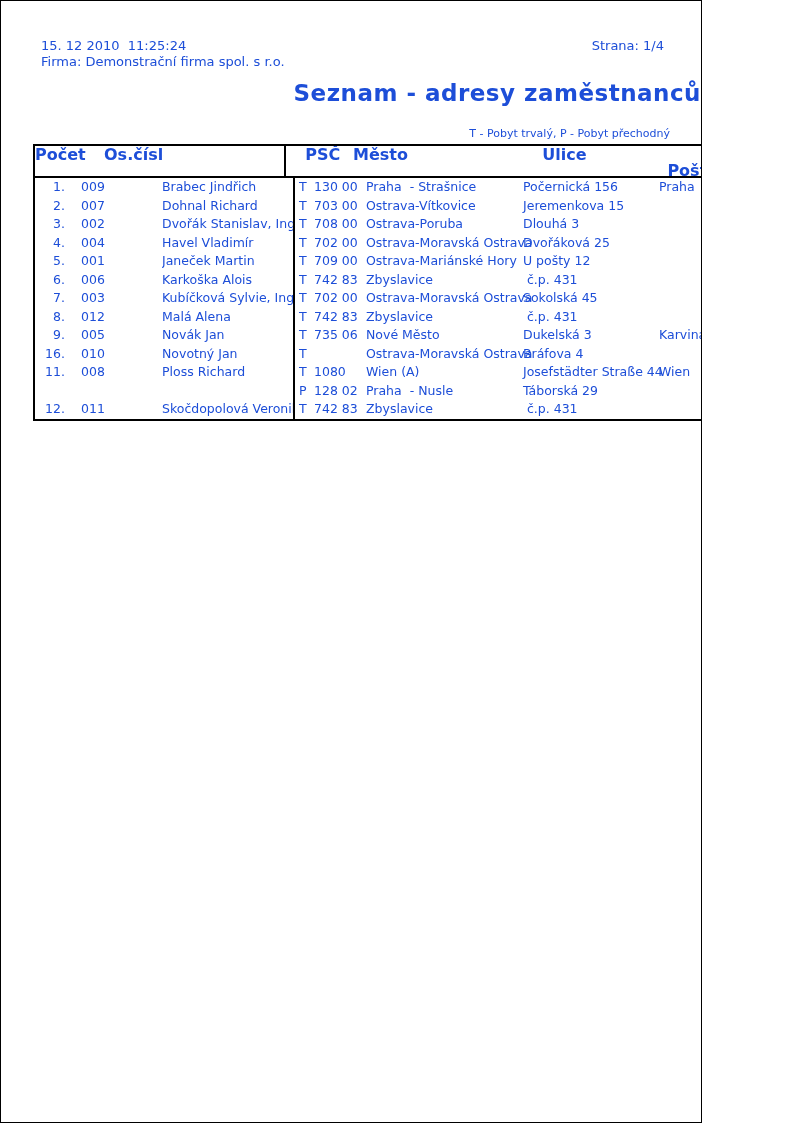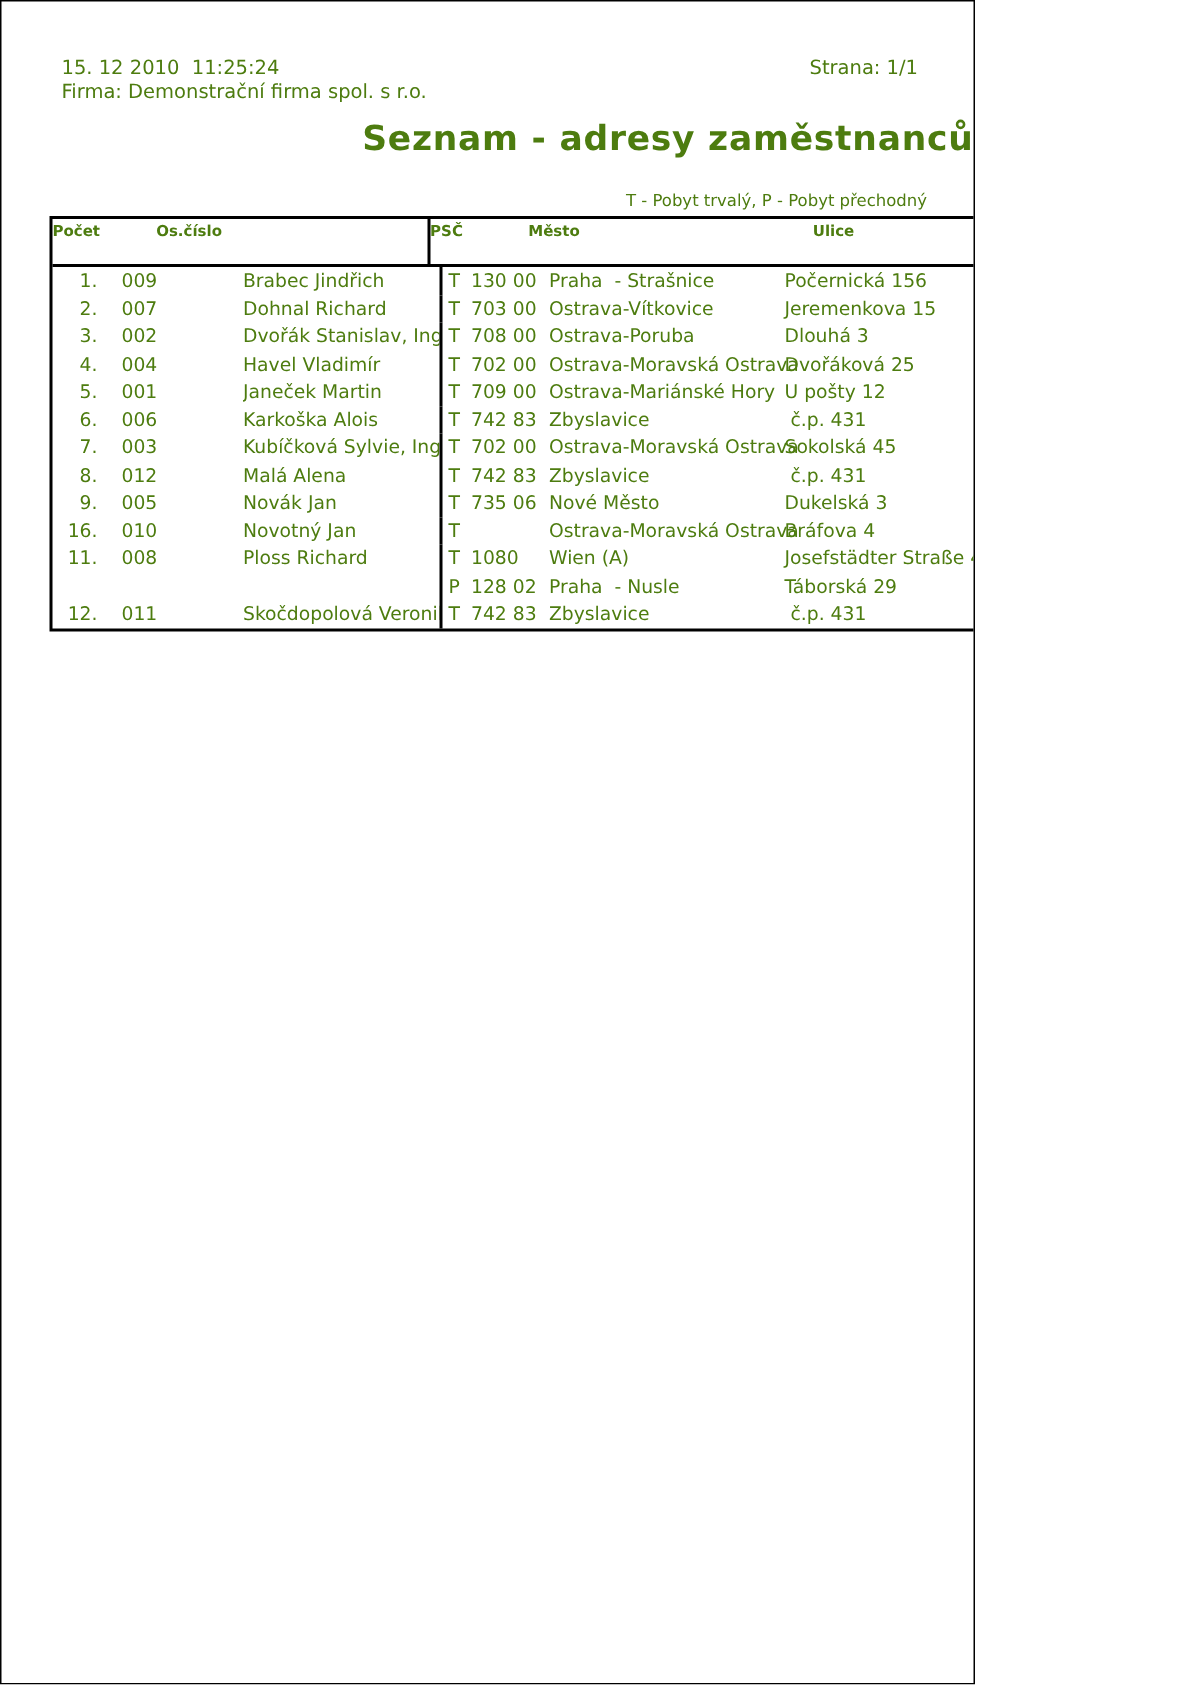--- a/index.html
+++ b/index.html
@@ -1,44 +1,44 @@
 <!DOCTYPE html>
 <html><head>
 <meta charset="utf-8">
 <style>
   html,body{margin:0;padding:0;background:#ffffff;}
   .page{
     position:relative;
-    width:650px;height:1123px;
+    width:702px;height:1123px;
     background:#ffffff;
     border:1px solid #000000;
     box-sizing:border-box;
     font-family:"DejaVu Sans","Liberation Sans",sans-serif;
-    color:#4d7c0f;
+    color:#1d4ed8;
     overflow:hidden;
   }
   .hdr-left{position:absolute;left:40px;top:37px;font-size:13px;line-height:16px;}
   .hdr-line{white-space:pre;}
   .hdr-right{position:absolute;right:37px;top:37px;font-size:13px;}
   .title{position:absolute;left:0;top:79px;width:100%;text-align:right;
          font-size:23px;font-weight:bold;letter-spacing:0.5px;}
   .legend{position:absolute;right:31px;top:126px;font-size:11px;white-space:pre;}
 
   .report-table{
     position:absolute;left:32px;top:143px;width:732px;
     border:2px solid #000000;box-sizing:border-box;
     font-size:12.5px;
   }
   .thead{display:flex;height:30px;border-bottom:2px solid #000000;
-         font-weight:bold;font-size:10px;}
+         font-weight:bold;font-size:16px;}
   .th{box-sizing:border-box;padding-top:2px;white-space:pre;overflow:hidden;line-height:14px;}
   .th-pocet{width:62px;}
   .th-os{width:65px;margin-left:12px;}
   .th-name{width:131px;}
-  .th-psc{width:73px;border-left:2px solid #000000;}
+  .th-psc{width:73px;border-left:2px solid #000000;padding-left:19px;}
   .th-mesto{width:157px;}
   .th-ulice{width:136px;margin-left:45px;}
   .th-posta{width:104px;margin-top:16px;}
 
   .tbody{display:block;}
   .row{display:flex;height:18.5px;align-items:center;}
   .cell{box-sizing:border-box;white-space:pre;line-height:18.5px;}
   .c-num{width:30px;text-align:right;}
   .c-os{width:97px;padding-left:16px;}
   .c-name{width:131px;overflow:hidden;}
@@ -51,21 +51,21 @@
 </head>
 <body>
 
 <div class="page">
 
   <div class="hdr-left">
     <div class="hdr-line">15. 12 2010  11:25:24</div>
     <div class="hdr-line">Firma: Demonstrační firma spol. s r.o.</div>
   </div>
 
-  <div class="hdr-right">Strana: 1/1</div>
+  <div class="hdr-right">Strana: 1/4</div>
 
   <div class="title">Seznam - adresy zaměstnanců</div>
 
   <div class="legend">T - Pobyt trvalý, P - Pobyt přechodný</div>
 
   <div class="report-table">
     <div class="thead">
       <div class="th th-pocet">Počet</div>
       <div class="th th-os">Os.číslo</div>
       <div class="th th-name">

